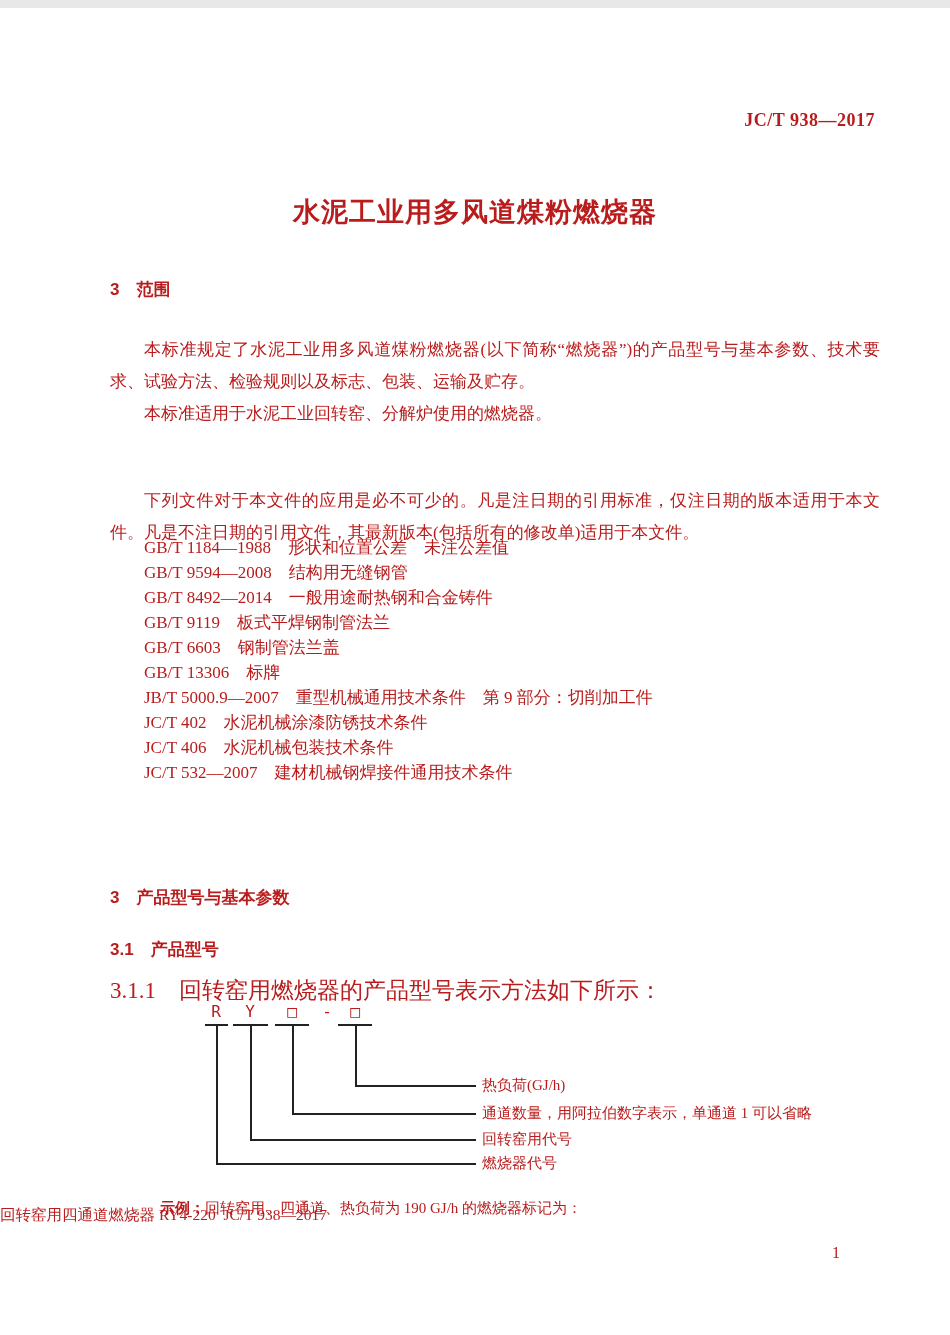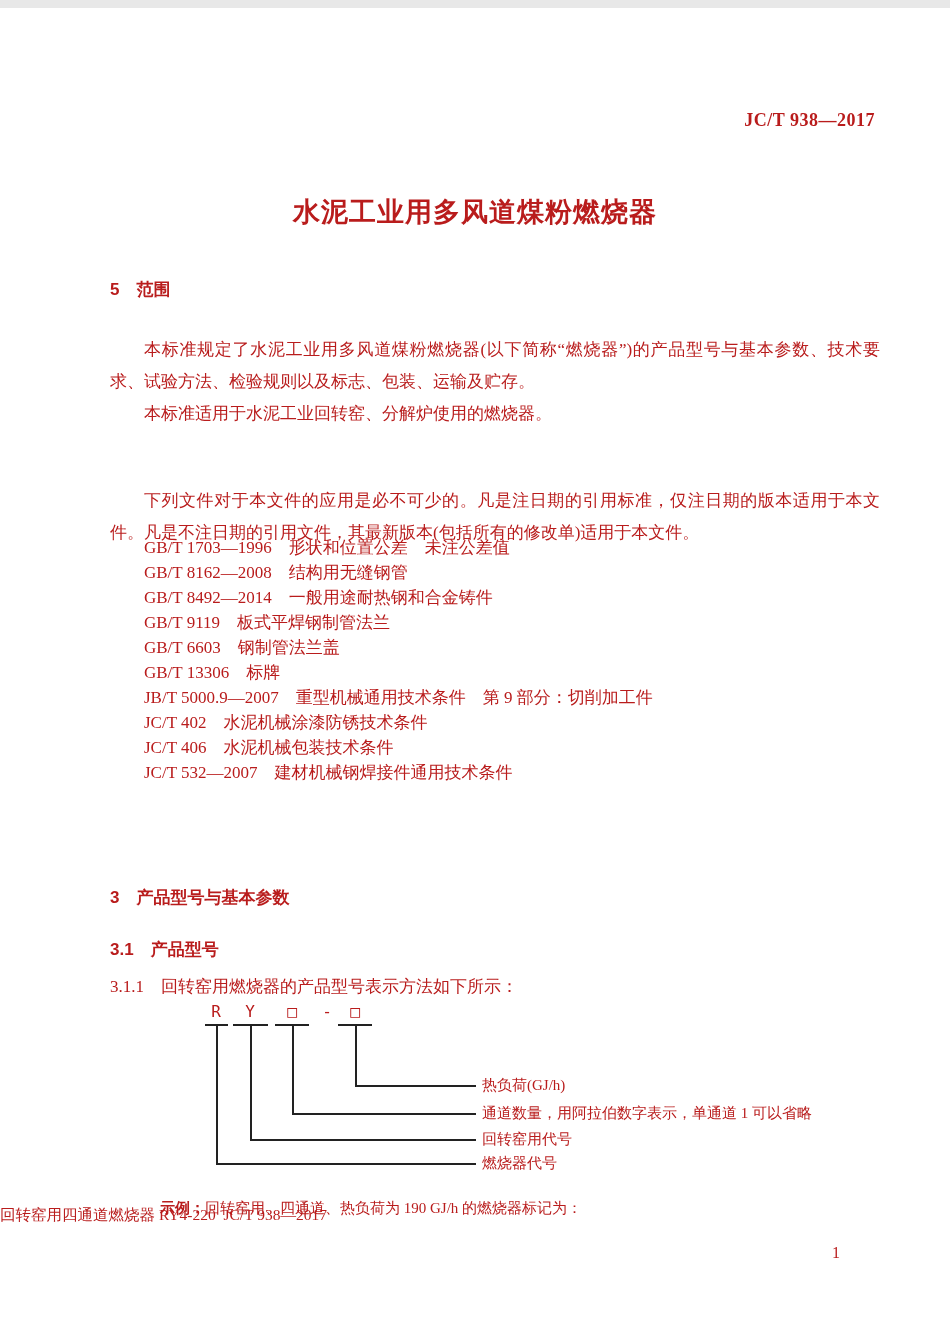--- a/index.html
+++ b/index.html
@@ -49,21 +49,21 @@
   .body-text {
     font-size: 17px;
     line-height: 32px;
     text-align: justify;
   }
   .body-text p { text-indent: 2em; }
 
   .ref-list { font-size: 17px; line-height: 25px; }
   .ref-item { text-indent: 2em; }
 
-  .sub-heading-plain { font-size: 17px; }
+  .sub-heading-plain { font-size: 23px; }
 
   
   .diagram {
     position: absolute;
     top: 995px;
     left: 110px;
     width: 770px;
     height: 172px;
   }
   .dg-sym {
@@ -109,35 +109,35 @@
 </style>
 </head>
 <body>
 
 <div class="page">
 
   <div class="header-code">JC/T 938—2017</div>
 
   <div class="doc-title">水泥工业用多风道煤粉燃烧器</div>
 
-  <div class="block sec-heading prewrap" style="top:270px">5　范围</div>
+  <div class="block sec-heading prewrap" style="top:270px">3　范围</div>
 
   <div class="block body-text" style="top:326px">
     <p>本标准规定了水泥工业用多风道煤粉燃烧器(以下简称“燃烧器”)的产品型号与基本参数、技术要求、试验方法、检验规则以及标志、包装、运输及贮存。</p>
     <p>本标准适用于水泥工业回转窑、分解炉使用的燃烧器。</p>
   </div>
 
 
   <div class="block body-text" style="top:477px">
     <p>下列文件对于本文件的应用是必不可少的。凡是注日期的引用标准，仅注日期的版本适用于本文件。凡是不注日期的引用文件，其最新版本(包括所有的修改单)适用于本文件。</p>
   </div>
 
   <div class="block ref-list" style="top:527px">
-    <div class="ref-item prewrap">GB/T 1703—1996　形状和位置公差　未注公差值</div>
-    <div class="ref-item prewrap">GB/T 8162—2008　结构用无缝钢管</div>
+    <div class="ref-item prewrap">GB/T 1184—1988　形状和位置公差　未注公差值</div>
+    <div class="ref-item prewrap">GB/T 9594—2008　结构用无缝钢管</div>
     <div class="ref-item prewrap">GB/T 8492—2014　一般用途耐热钢和合金铸件</div>
     <div class="ref-item prewrap">GB/T 9119　板式平焊钢制管法兰</div>
     <div class="ref-item prewrap">GB/T 6603　钢制管法兰盖</div>
     <div class="ref-item prewrap">GB/T 13306　标牌</div>
     <div class="ref-item prewrap">JB/T 5000.9—2007　重型机械通用技术条件　第 9 部分：切削加工件</div>
     <div class="ref-item prewrap">JC/T 402　水泥机械涂漆防锈技术条件</div>
     <div class="ref-item prewrap">JC/T 406　水泥机械包装技术条件</div>
     <div class="ref-item prewrap">JC/T 532—2007　建材机械钢焊接件通用技术条件</div>
   </div>
 

